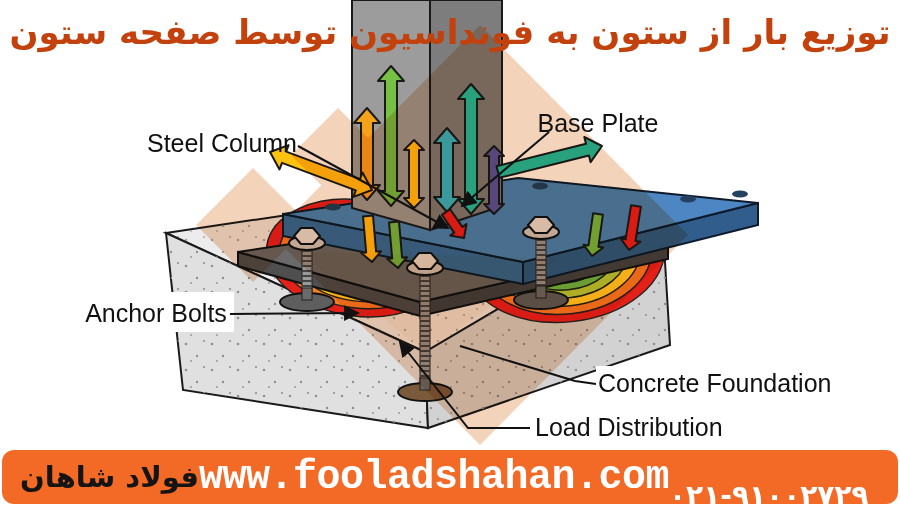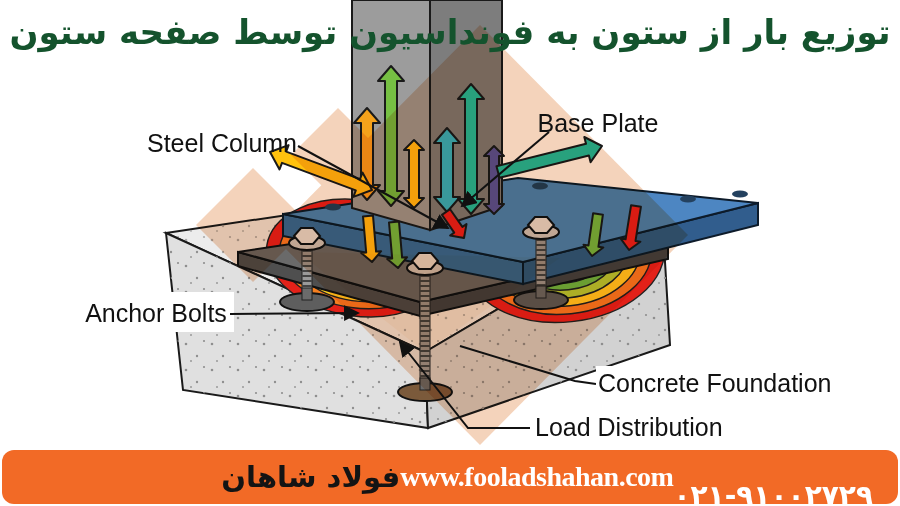--- a/index.html
+++ b/index.html
@@ -7,34 +7,34 @@
        font-family:"Liberation Sans", sans-serif;}
   #stage{position:absolute;inset:0;}
   svg{position:absolute;left:0;top:0;}
   .title{
     position:absolute;top:12px;left:0;width:900px;text-align:center;
     font-family:"DejaVu Sans", sans-serif;font-weight:bold;font-size:34px;
     letter-spacing:-1px;color:#151515;direction:rtl;z-index:5;
   }
   .footer{
     position:absolute;left:2px;right:2px;bottom:2px;height:54px;border-radius:12px;
-    background:#f26a26;display:flex;align-items:center;justify-content:flex-end;
-    padding:0 25px;box-sizing:border-box;z-index:6;
+    background:#f26a26;display:flex;align-items:center;justify-content:flex-start;
+    padding:0 18px;box-sizing:border-box;z-index:6;
   }
   .footer .brand{font-family:"DejaVu Sans", sans-serif;font-weight:bold;font-size:29px;color:#141414;direction:rtl;}
-  .footer .site{font-family:Liberation Serif, serif;font-weight:bold;font-size:28px;color:#ffffff;letter-spacing:-0.5px;}
+  .footer .site{font-family:Liberation Mono, monospace;font-weight:bold;font-size:40px;color:#ffffff;letter-spacing:-0.5px;}
   .footer .phone{font-family:"DejaVu Sans", sans-serif;font-weight:bold;font-size:28px;color:#ffffff;direction:ltr;letter-spacing:2px;}
   .callout{font-family:"Liberation Sans", sans-serif;font-size:25px;fill:#111;}
 </style>
 </head>
 <body>
 
 <div id="stage">
 
-  <div class="title" style="color: #14532d;">توزیع بار از ستون به فونداسیون توسط صفحه ستون</div>
+  <div class="title" style="color: #c2410c;">توزیع بار از ستون به فونداسیون توسط صفحه ستون</div>
 
   <svg width="900" height="506" viewBox="0 0 900 506">
     <defs>
       <pattern id="speck" width="26" height="26" patternUnits="userSpaceOnUse">
         <circle cx="4" cy="6" r="1.3" fill="#8f8f8f"></circle>
         <circle cx="15" cy="18" r="1.2" fill="#8f8f8f"></circle>
         <circle cx="22" cy="3" r="1.1" fill="#8f8f8f"></circle>
         <circle cx="9" cy="23" r="1.0" fill="#9a9a9a"></circle>
       </pattern>
       <marker id="ah" markerWidth="10" markerHeight="10" refX="7" refY="4" orient="auto">

